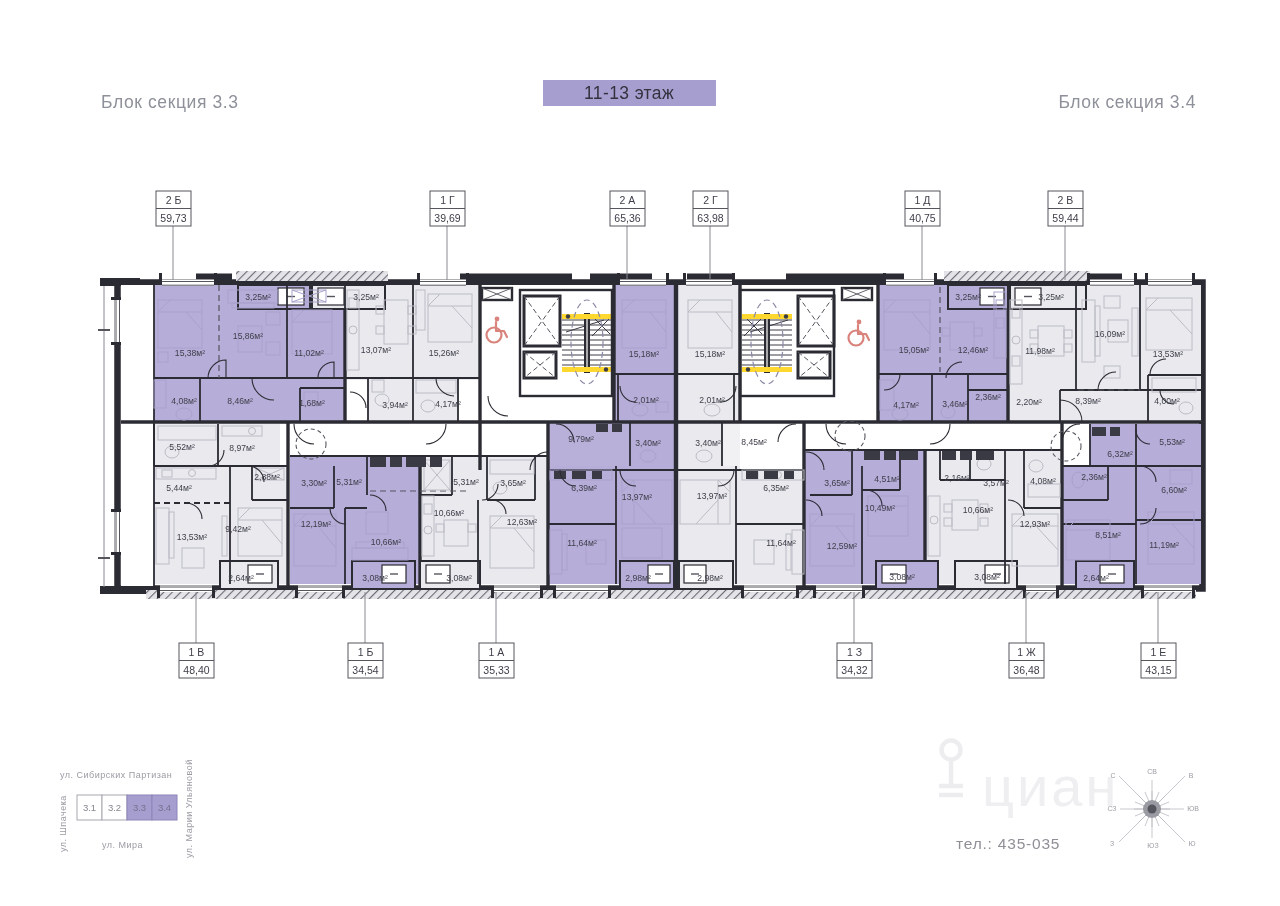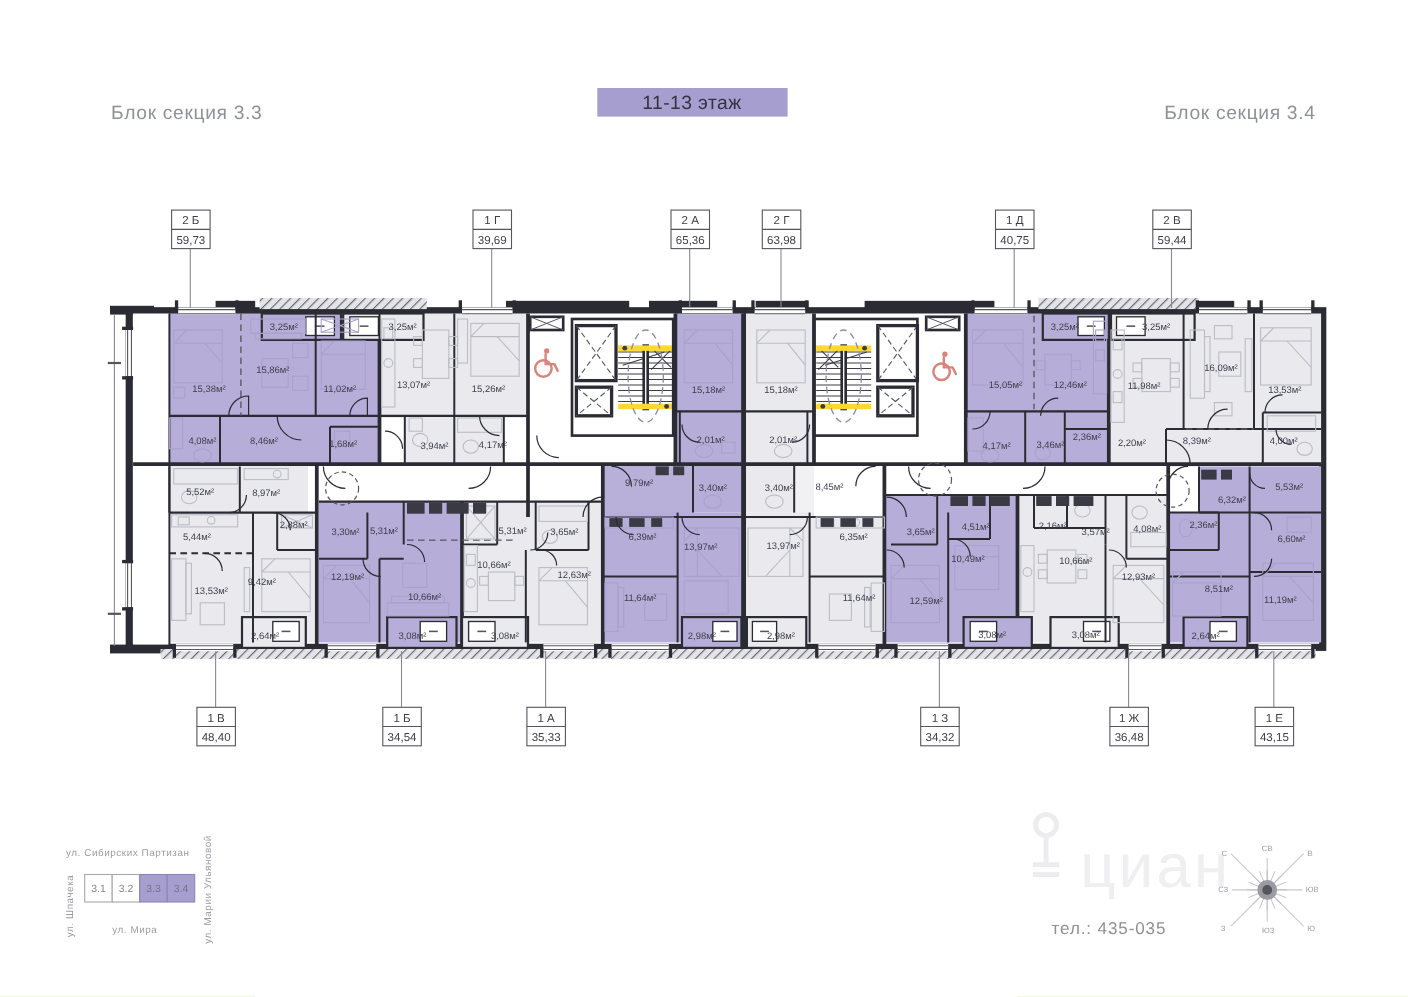--- a/index.html
+++ b/index.html
@@ -1,16 +1,16 @@
 <!DOCTYPE html>
 <html><head>
 <meta charset="utf-8">
 <style>
   html,body{margin:0;padding:0;background:#fff;}
-  #page{position:relative;width:1280px;height:906px;background:#bef264;overflow:hidden;
+  #page{position:relative;width:1280px;height:906px;background:#7dd3fc;overflow:hidden;
         font-family:"Liberation Sans", sans-serif;}
   svg text{font-family:"Liberation Sans", sans-serif;}
 </style>
 </head>
 <body>
 <div id="page">
 <svg width="1280" height="906" viewBox="0 0 1280 906" xmlns="http://www.w3.org/2000/svg">
 <defs>
   <pattern id="hatch" width="6" height="8" patternUnits="userSpaceOnUse" patternTransform="rotate(45)">
     <rect width="6" height="8" fill="#e3e3e8"></rect>

